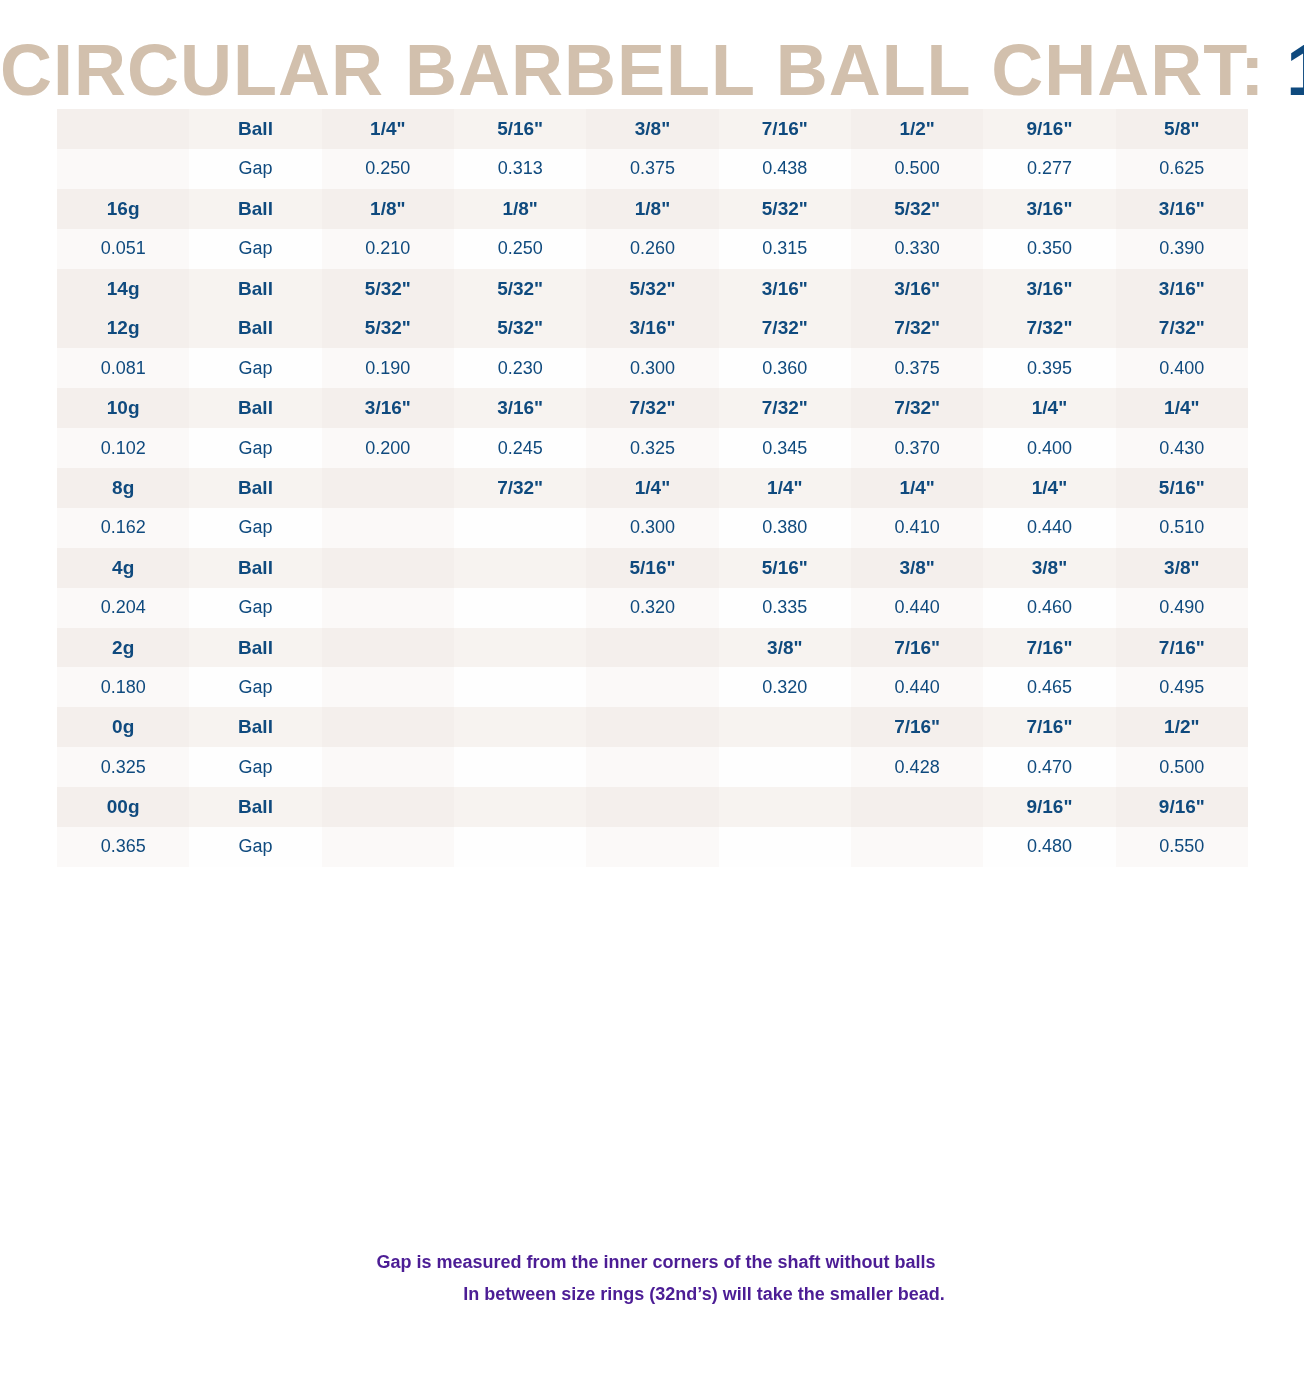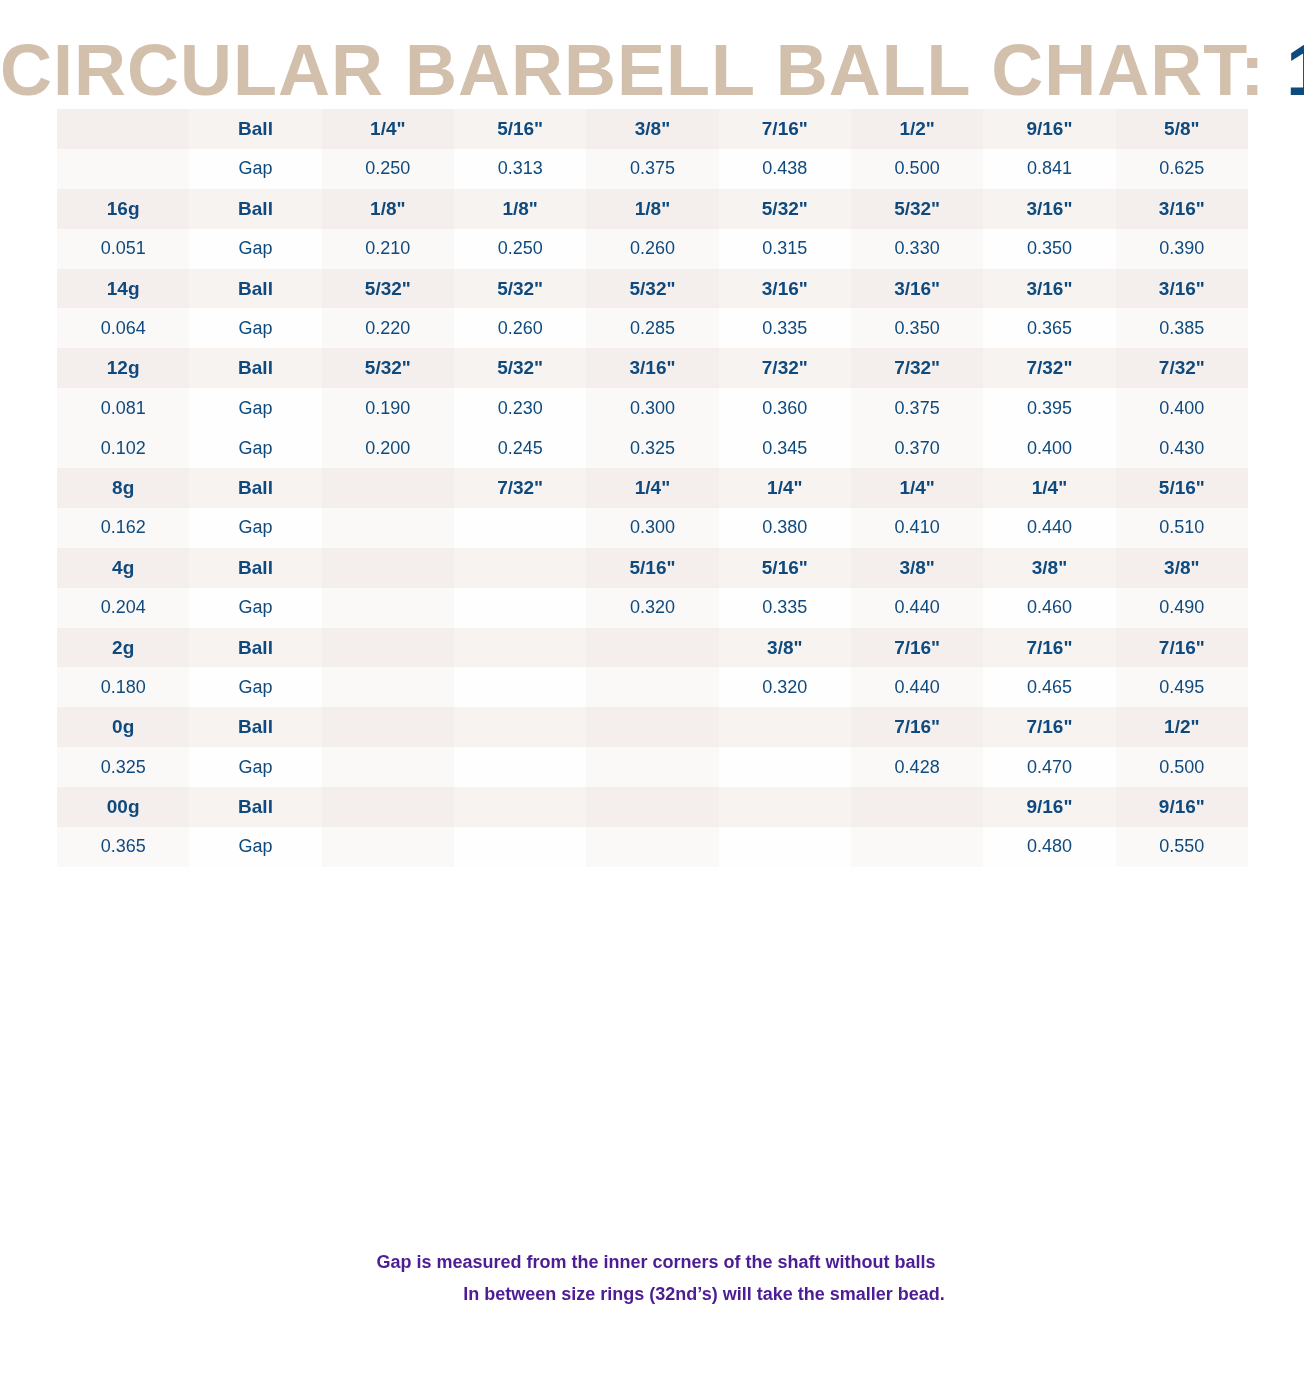--- a/index.html
+++ b/index.html
@@ -48,21 +48,21 @@
       <td class="odd">5/8"</td>
     </tr>
     <tr class="gap">
       <td class="odd"></td>
       <td>Gap</td>
       <td class="odd">0.250</td>
       <td>0.313</td>
       <td class="odd">0.375</td>
       <td>0.438</td>
       <td class="odd">0.500</td>
-      <td>0.841</td>
+      <td>0.277</td>
       <td class="odd">0.625</td>
     </tr>
   <tr class="ball">
         <td class="odd">16g</td>
         <td>Ball</td>
         <td class="odd">1/8"</td>
         <td>1/8"</td>
         <td class="odd">1/8"</td>
         <td>5/32"</td>
         <td class="odd">5/32"</td>
@@ -84,31 +84,20 @@
         <td class="odd">14g</td>
         <td>Ball</td>
         <td class="odd">5/32"</td>
         <td>5/32"</td>
         <td class="odd">5/32"</td>
         <td>3/16"</td>
         <td class="odd">3/16"</td>
         <td>3/16"</td>
         <td class="odd">3/16"</td>
       </tr>
-      <tr class="gap">
-        <td class="odd">0.064</td>
-        <td>Gap</td>
-        <td class="odd">0.220</td>
-        <td>0.260</td>
-        <td class="odd">0.285</td>
-        <td>0.335</td>
-        <td class="odd">0.350</td>
-        <td>0.365</td>
-        <td class="odd">0.385</td>
-      </tr>
       <tr class="ball">
         <td class="odd">12g</td>
         <td>Ball</td>
         <td class="odd">5/32"</td>
         <td>5/32"</td>
         <td class="odd">3/16"</td>
         <td>7/32"</td>
         <td class="odd">7/32"</td>
         <td>7/32"</td>
         <td class="odd">7/32"</td>
@@ -117,20 +106,31 @@
         <td class="odd">0.081</td>
         <td>Gap</td>
         <td class="odd">0.190</td>
         <td>0.230</td>
         <td class="odd">0.300</td>
         <td>0.360</td>
         <td class="odd">0.375</td>
         <td>0.395</td>
         <td class="odd">0.400</td>
       </tr>
+      <tr class="ball">
+        <td class="odd">10g</td>
+        <td>Ball</td>
+        <td class="odd">3/16"</td>
+        <td>3/16"</td>
+        <td class="odd">7/32"</td>
+        <td>7/32"</td>
+        <td class="odd">7/32"</td>
+        <td>1/4"</td>
+        <td class="odd">1/4"</td>
+      </tr>
       <tr class="gap">
         <td class="odd">0.102</td>
         <td>Gap</td>
         <td class="odd">0.200</td>
         <td>0.245</td>
         <td class="odd">0.325</td>
         <td>0.345</td>
         <td class="odd">0.370</td>
         <td>0.400</td>
         <td class="odd">0.430</td>

